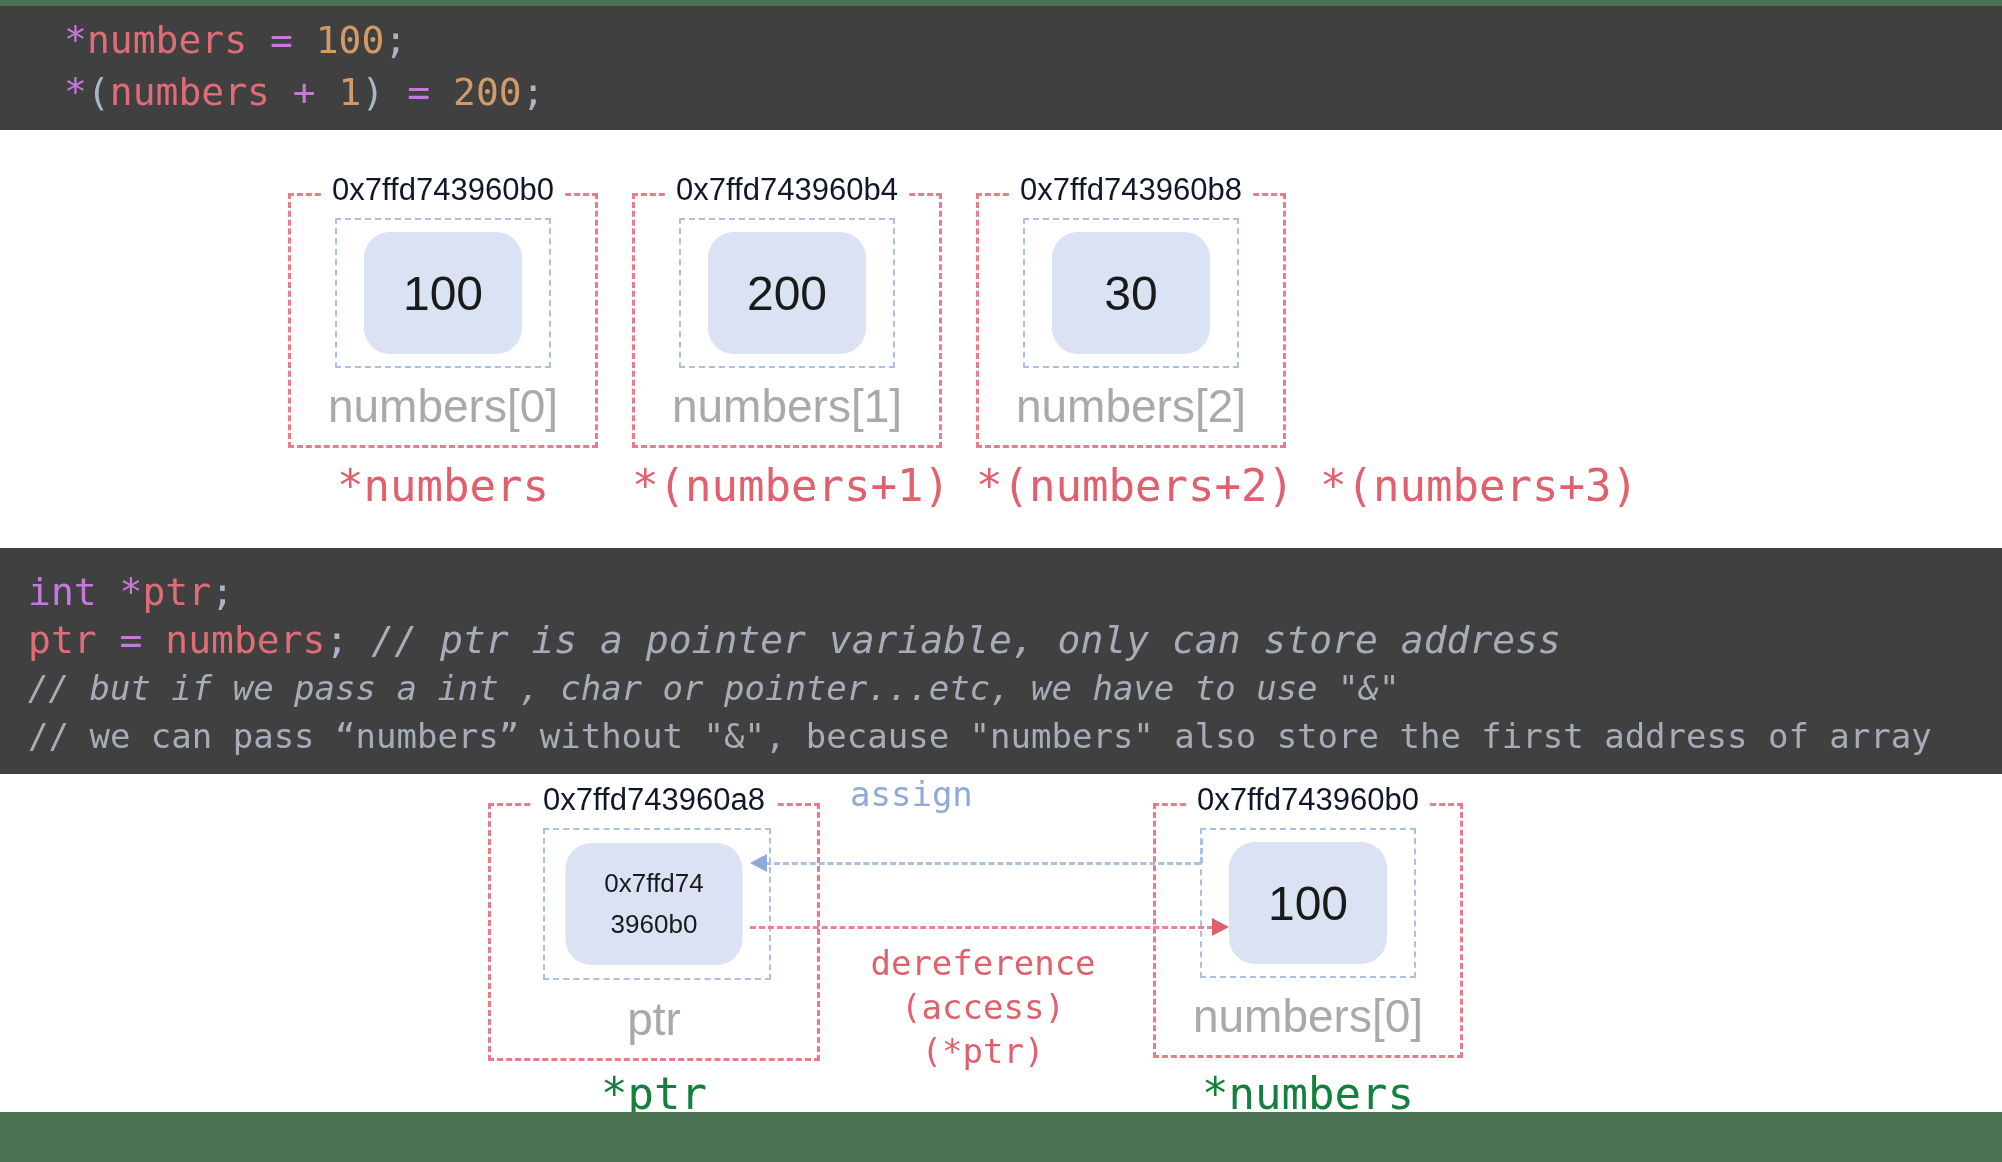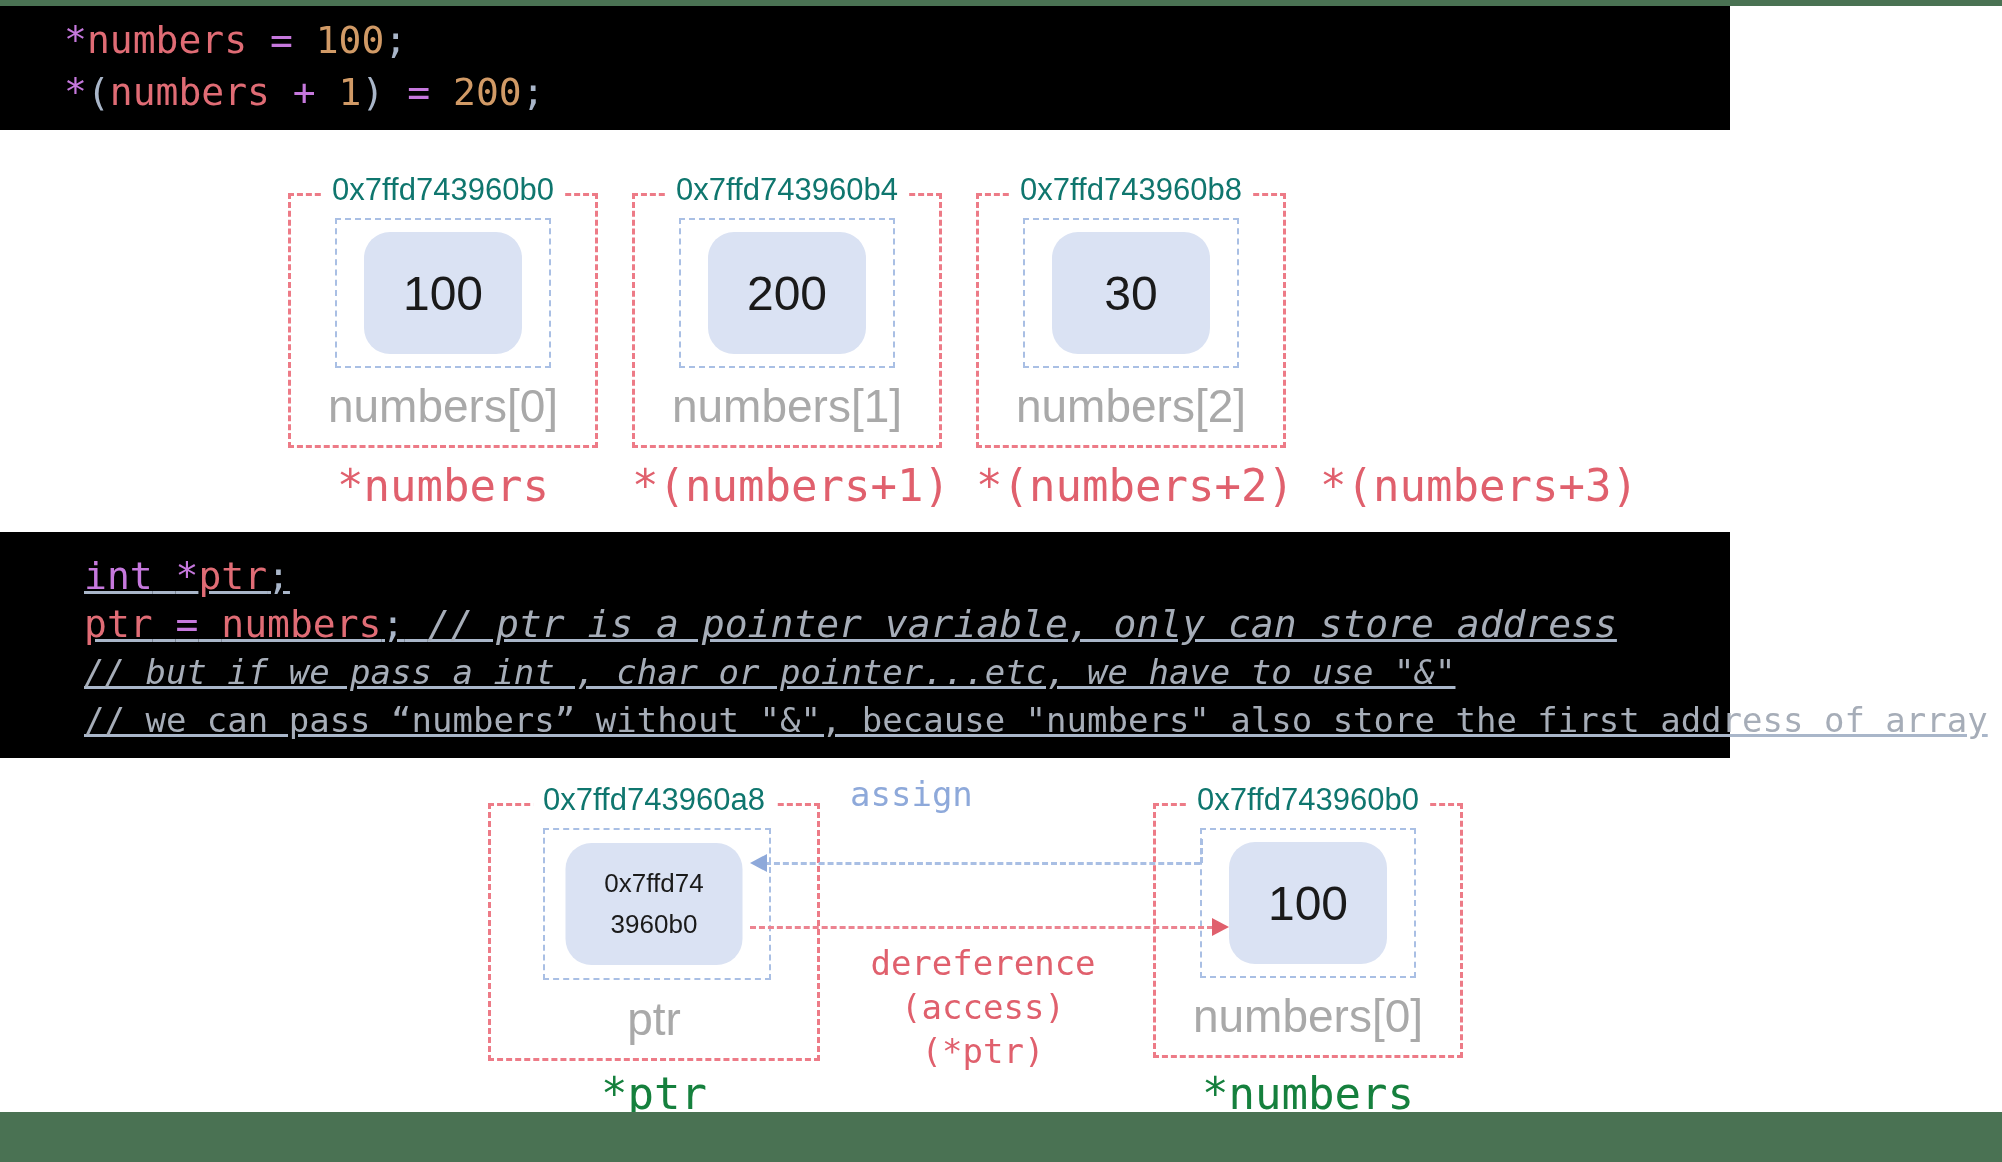--- a/index.html
+++ b/index.html
@@ -4,39 +4,39 @@
 <style>
   html,body{margin:0;padding:0;background:#ffffff;}
   #page{position:relative;width:2002px;height:1162px;background:#ffffff;overflow:hidden;
         font-family:"Liberation Sans",sans-serif;}
 
   
   .accent-top{position:absolute;left:0;top:0;width:100%;height:6px;background:#4a7253;}
   .accent-bottom{position:absolute;left:0;bottom:0;width:100%;height:50px;background:#4a7253;}
 
   
-  .code-block{position:absolute;left:0;width:1730px;background:#000000;box-sizing:border-box;
+  .code-block{position:absolute;left:0;width:2002px;background:#404040;box-sizing:border-box;
               font-family:"DejaVu Sans Mono",monospace;font-size:38px;color:#a9b6c9;}
   #code1{top:6px;padding:8px 0 12px 64px;}
-  #code2{top:532px;padding:20px 0 14px 84px;text-decoration:underline;}
+  #code2{top:548px;padding:20px 0 14px 28px;}
   .code-line{line-height:52px;white-space:pre;}
   #code2 .code-line{line-height:48px;}
   .code-line.sm{font-size:34px;}
   .tk-kw{color:#c678dd;}
   .tk-id{color:#e06c75;}
   .tk-num{color:#d19a66;}
   .tk-pun{color:#a9b6c9;}
   .tk-cm{color:#a6adb8;}
   .tk-cmi{color:#a6adb8;font-style:italic;}
 
   
   .cells-row{position:absolute;left:288px;top:193px;display:flex;gap:34px;}
   .cell{position:relative;width:310px;height:255px;border:3px dashed #ed7b87;box-sizing:border-box;}
   .cell .addr{position:absolute;top:-24px;left:50%;transform:translateX(-50%);background:#ffffff;
-              padding:0 10px;font-size:31px;color:#0f766e;white-space:nowrap;}
+              padding:0 10px;font-size:31px;color:#0f172a;white-space:nowrap;}
   .cell .bluebox{position:absolute;left:44px;top:22px;width:216px;height:150px;
                  border:2px dashed #a9bfe4;box-sizing:border-box;}
   .cell .valbox{position:absolute;left:50%;top:36px;transform:translateX(-50%);
                 width:158px;height:122px;background:#dae2f3;border-radius:26px;
                 display:flex;flex-direction:column;align-items:center;justify-content:center;
                 font-size:48px;color:#1a1a1a;}
   .cell .lbl{position:absolute;left:0;right:0;bottom:12px;text-align:center;
              font-size:46px;color:#a9a9a9;white-space:nowrap;}
 
   .expr-row{position:absolute;left:288px;top:460px;display:flex;gap:34px;}

